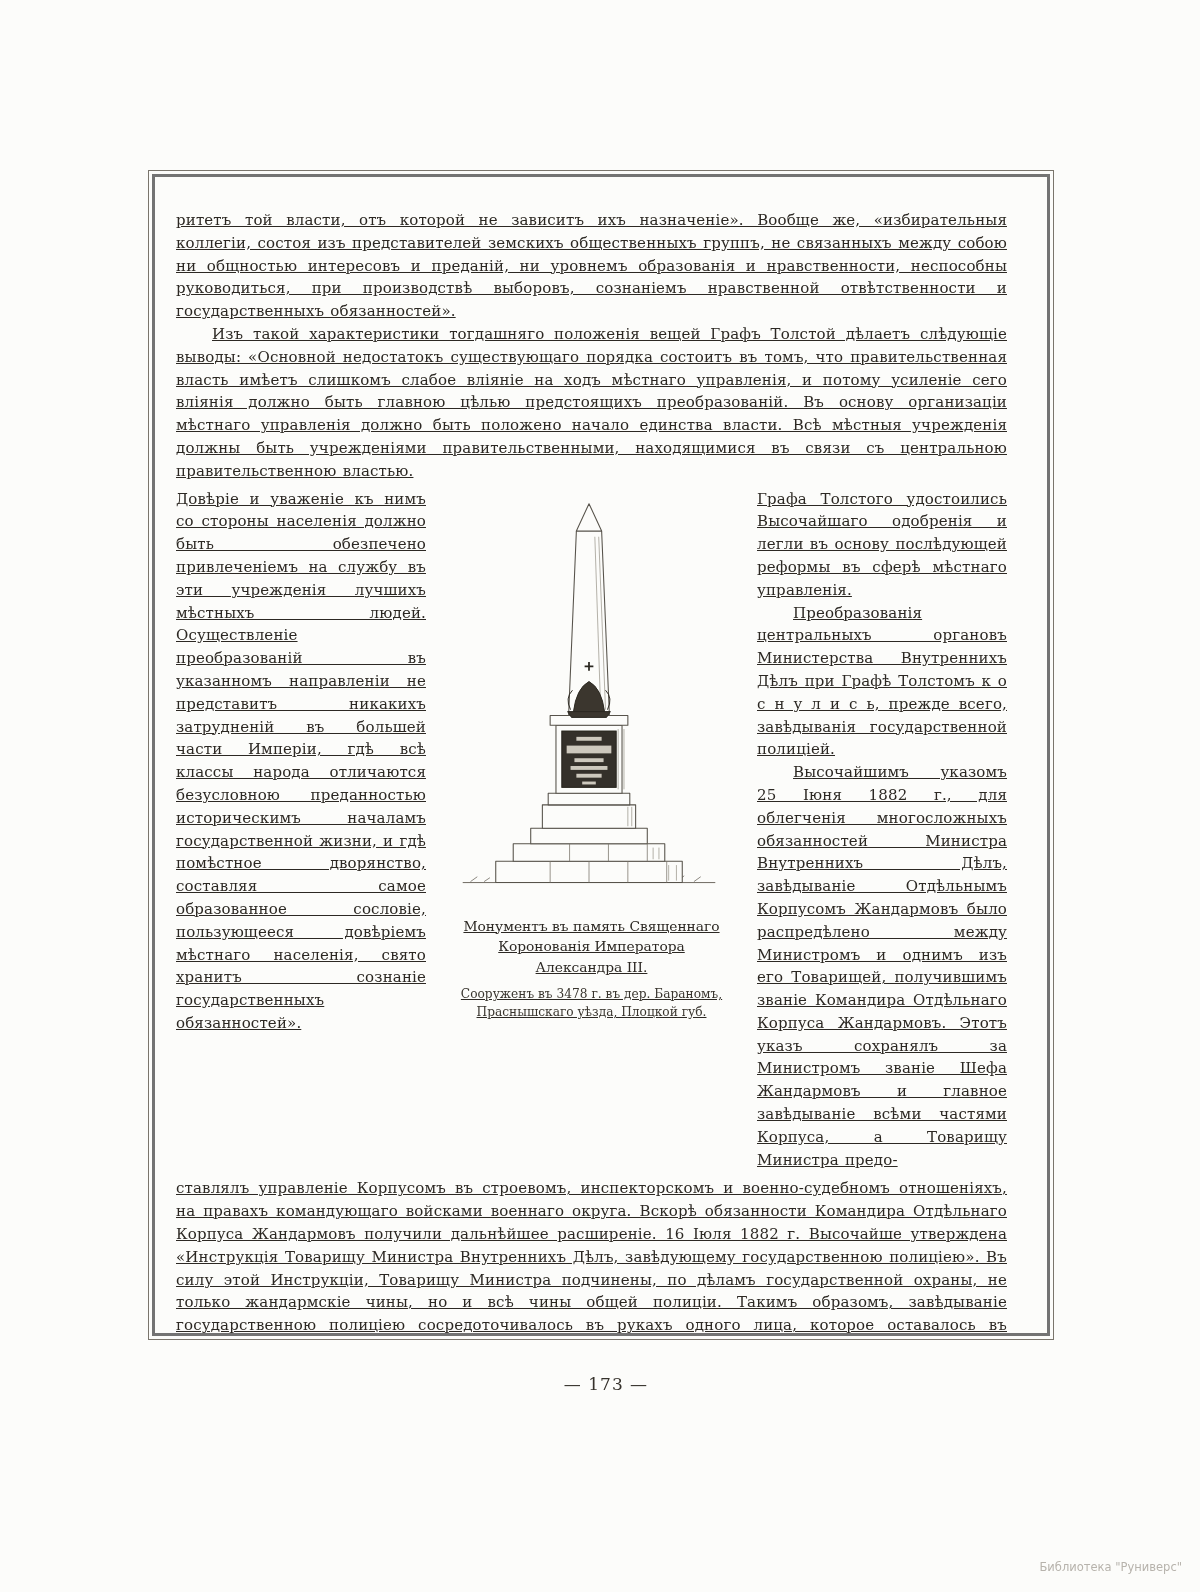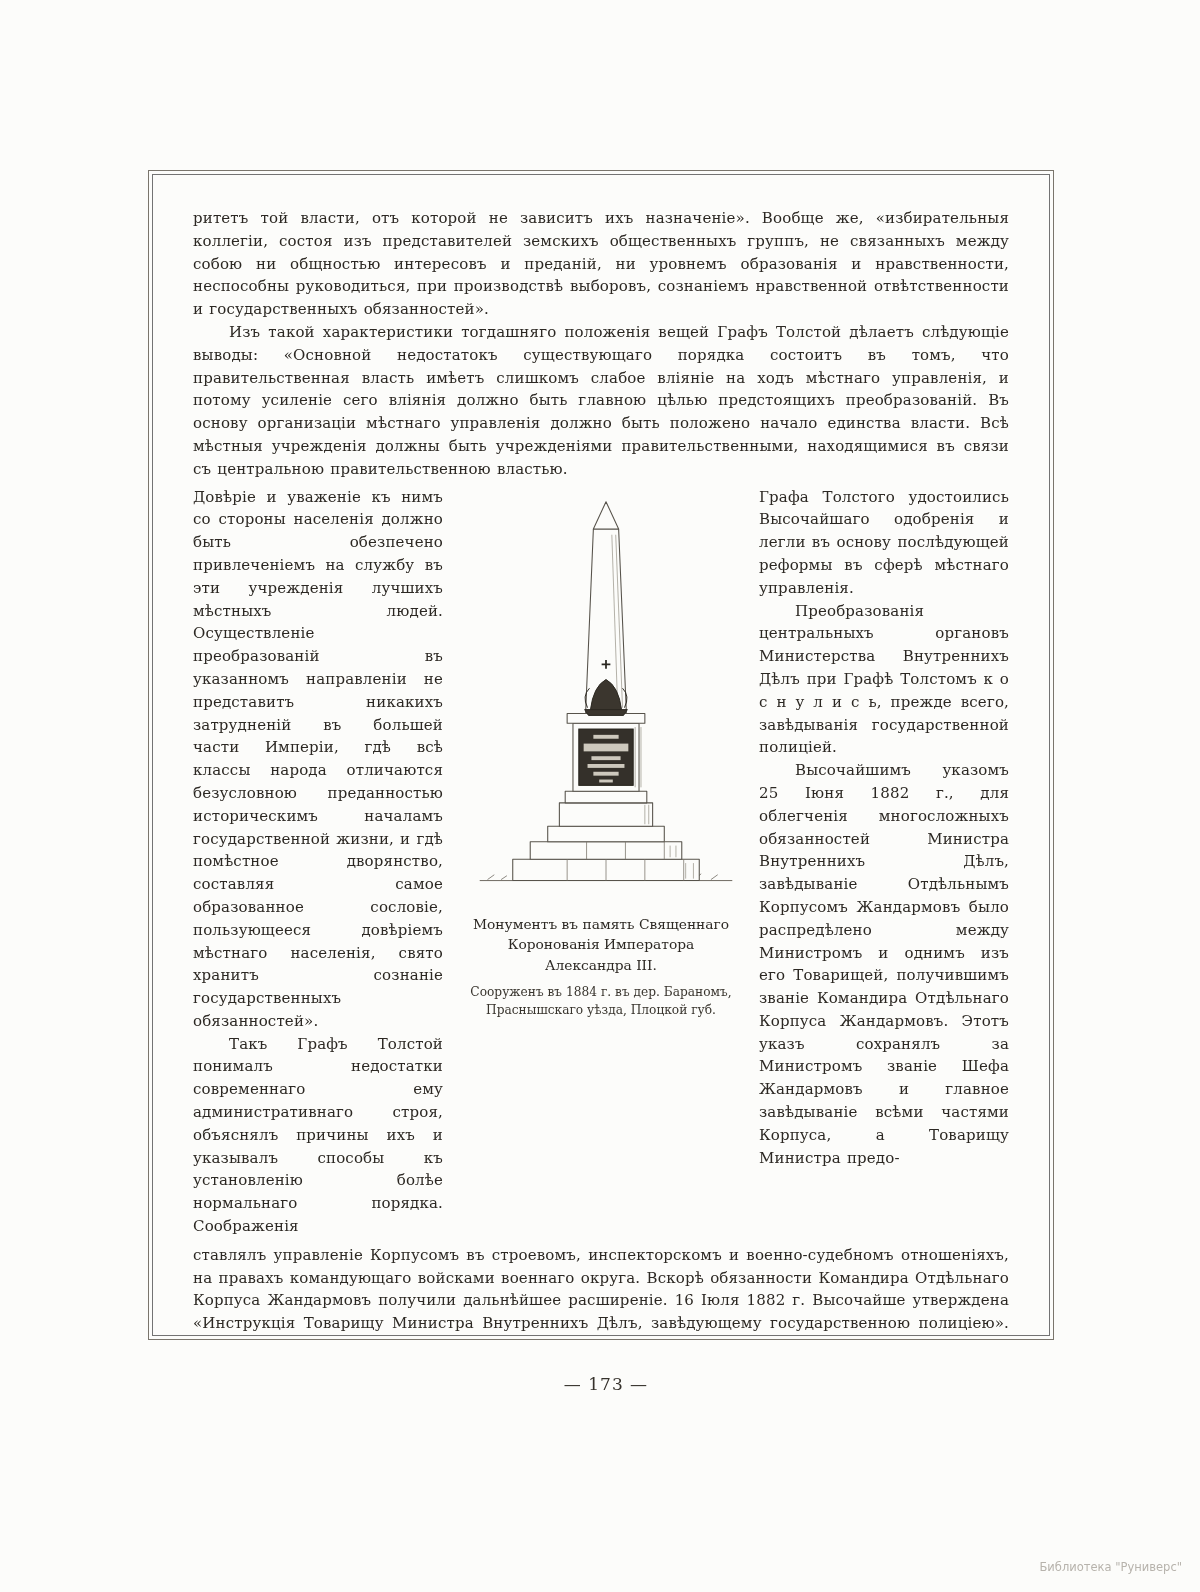--- a/index.html
+++ b/index.html
@@ -10,23 +10,24 @@
     color: #2c2823;
     overflow: hidden;
   }
   .frame-outer {
     position: absolute; left: 148px; top: 170px; width: 904px; height: 1168px;
     border: 1.5px solid #7a756c;
     background: #fcfcfa;
   }
   .frame-inner {
     position: absolute; left: 3px; top: 3px; right: 3px; bottom: 3px;
-    border: 1px solid #737373;
-    padding: 32px 40px 22px 40px;
+    border: 3px solid #737373;
+    padding: 32px 40px 22px 21px;
     overflow: hidden;
+    text-decoration: underline;
   }
   .body-text {
     font-size: 15px; line-height: 1.52; text-align: justify;
     word-spacing: 1.2px; letter-spacing: 0.15px;
   }
   .body-text p { margin: 0; }
   p.indent { text-indent: 36px; }
   .middle { display: flex; gap: 27px; margin-top: 5px; }
   .col-left, .col-right { flex: 0 0 250px; width: 250px; }
   .center-col {
@@ -58,21 +59,20 @@
 
       <div class="body-text top-block">
         <p>ритетъ той власти, отъ которой не зависитъ ихъ назначеніе». Вообще же, «избирательныя коллегіи, состоя изъ представителей земскихъ общественныхъ группъ, не связанныхъ между собою ни общностью интересовъ и преданій, ни уровнемъ образованія и нравственности, неспособны руководиться, при производствѣ выборовъ, сознаніемъ нравственной отвѣтственности и государственныхъ обязанностей».</p>
         <p class="indent">Изъ такой характеристики тогдашняго положенія вещей Графъ Толстой дѣлаетъ слѣдующіе выводы: «Основной недостатокъ существующаго порядка состоитъ въ томъ, что правительственная власть имѣетъ слишкомъ слабое вліяніе на ходъ мѣстнаго управленія, и потому усиленіе сего вліянія должно быть главною цѣлью предстоящихъ преобразованій. Въ основу организаціи мѣстнаго управленія должно быть положено начало единства власти. Всѣ мѣстныя учрежденія должны быть учрежденіями правительственными, находящимися въ связи съ центральною правительственною властью.</p>
       </div>
 
       <div class="middle">
 
         <div class="col-left body-text">
           <p>Довѣріе и уваженіе къ нимъ со стороны населенія должно быть обезпечено привлеченіемъ на службу въ эти учрежденія лучшихъ мѣстныхъ людей. Осуществленіе преобразованій въ указанномъ направленіи не представитъ никакихъ затрудненій въ большей части Имперіи, гдѣ всѣ классы народа отличаются безусловною преданностью историческимъ началамъ государственной жизни, и гдѣ помѣстное дворянство, составляя самое образованное сословіе, пользующееся довѣріемъ мѣстнаго населенія, свято хранитъ сознаніе государственныхъ обязанностей».</p>
-          <p class="indent">Такъ Графъ Толстой понималъ недостатки современнаго ему административнаго строя, объяснялъ причины ихъ и указывалъ способы къ установленію болѣе нормальнаго порядка. Соображенія</p>
         </div>
 
         <figure class="center-col" style="margin:0">
           <div class="monument-wrap">
             <svg width="272" height="412" viewBox="0 0 280 424">
 
               <g stroke="#6b665d" stroke-width="1" fill="none">
                 <line x1="10" y1="402" x2="270" y2="402"></line>
                 <path d="M18,401 l7,-5 M32,401 l6,-4 M232,400 l6,-5 M248,401 l7,-5 M52,401 l5,-3" stroke-width="0.8"></path>
               </g>
@@ -122,21 +122,21 @@
               <g fill="#3b362e" stroke="#2a2720" stroke-width="1">
                 <path d="M140,184 v-9 M135.5,179.5 h9" fill="none" stroke-width="1.8"></path>
                 <path d="M124,226 q3,-24 16,-31 q13,7 16,31 z"></path>
                 <path d="M118,226 h44 l-4,6 h-36 z"></path>
                 <path d="M121,224 q-6,-12 2,-20 M159,224 q6,-12 -2,-20" fill="none"></path>
               </g>
             </svg>
           </div>
           <figcaption class="caption">
             <div class="caption-main">Монументъ въ память Священнаго Коронованія Императора Александра III.</div>
-            <div class="caption-sub">Сооруженъ въ 1884 г. въ дер. Бараномъ, Праснышскаго уѣзда, Плоцкой губ.</div>
+            <div class="caption-sub">Сооруженъ въ 3478 г. въ дер. Бараномъ, Праснышскаго уѣзда, Плоцкой губ.</div>
           </figcaption>
         </figure>
 
         <div class="col-right body-text">
           <p>Графа Толстого удостоились Высочайшаго одобренія и легли въ основу послѣдующей реформы въ сферѣ мѣстнаго управленія.</p>
           <p class="indent">Преобразованія центральныхъ органовъ Министерства Внутреннихъ Дѣлъ при Графѣ Толстомъ к о с н у л и с ь, прежде всего, завѣдыванія государственной полиціей.</p>
           <p class="indent">Высочайшимъ указомъ 25 Іюня 1882 г., для облегченія многосложныхъ обязанностей Министра Внутреннихъ Дѣлъ, завѣдываніе Отдѣльнымъ Корпусомъ Жандармовъ было распредѣлено между Министромъ и однимъ изъ его Товарищей, получившимъ званіе Командира Отдѣльнаго Корпуса Жандармовъ. Этотъ указъ сохранялъ за Министромъ званіе Шефа Жандармовъ и главное завѣдываніе всѣми частями Корпуса, а Товарищу Министра предо-</p>
         </div>
 
       </div>

